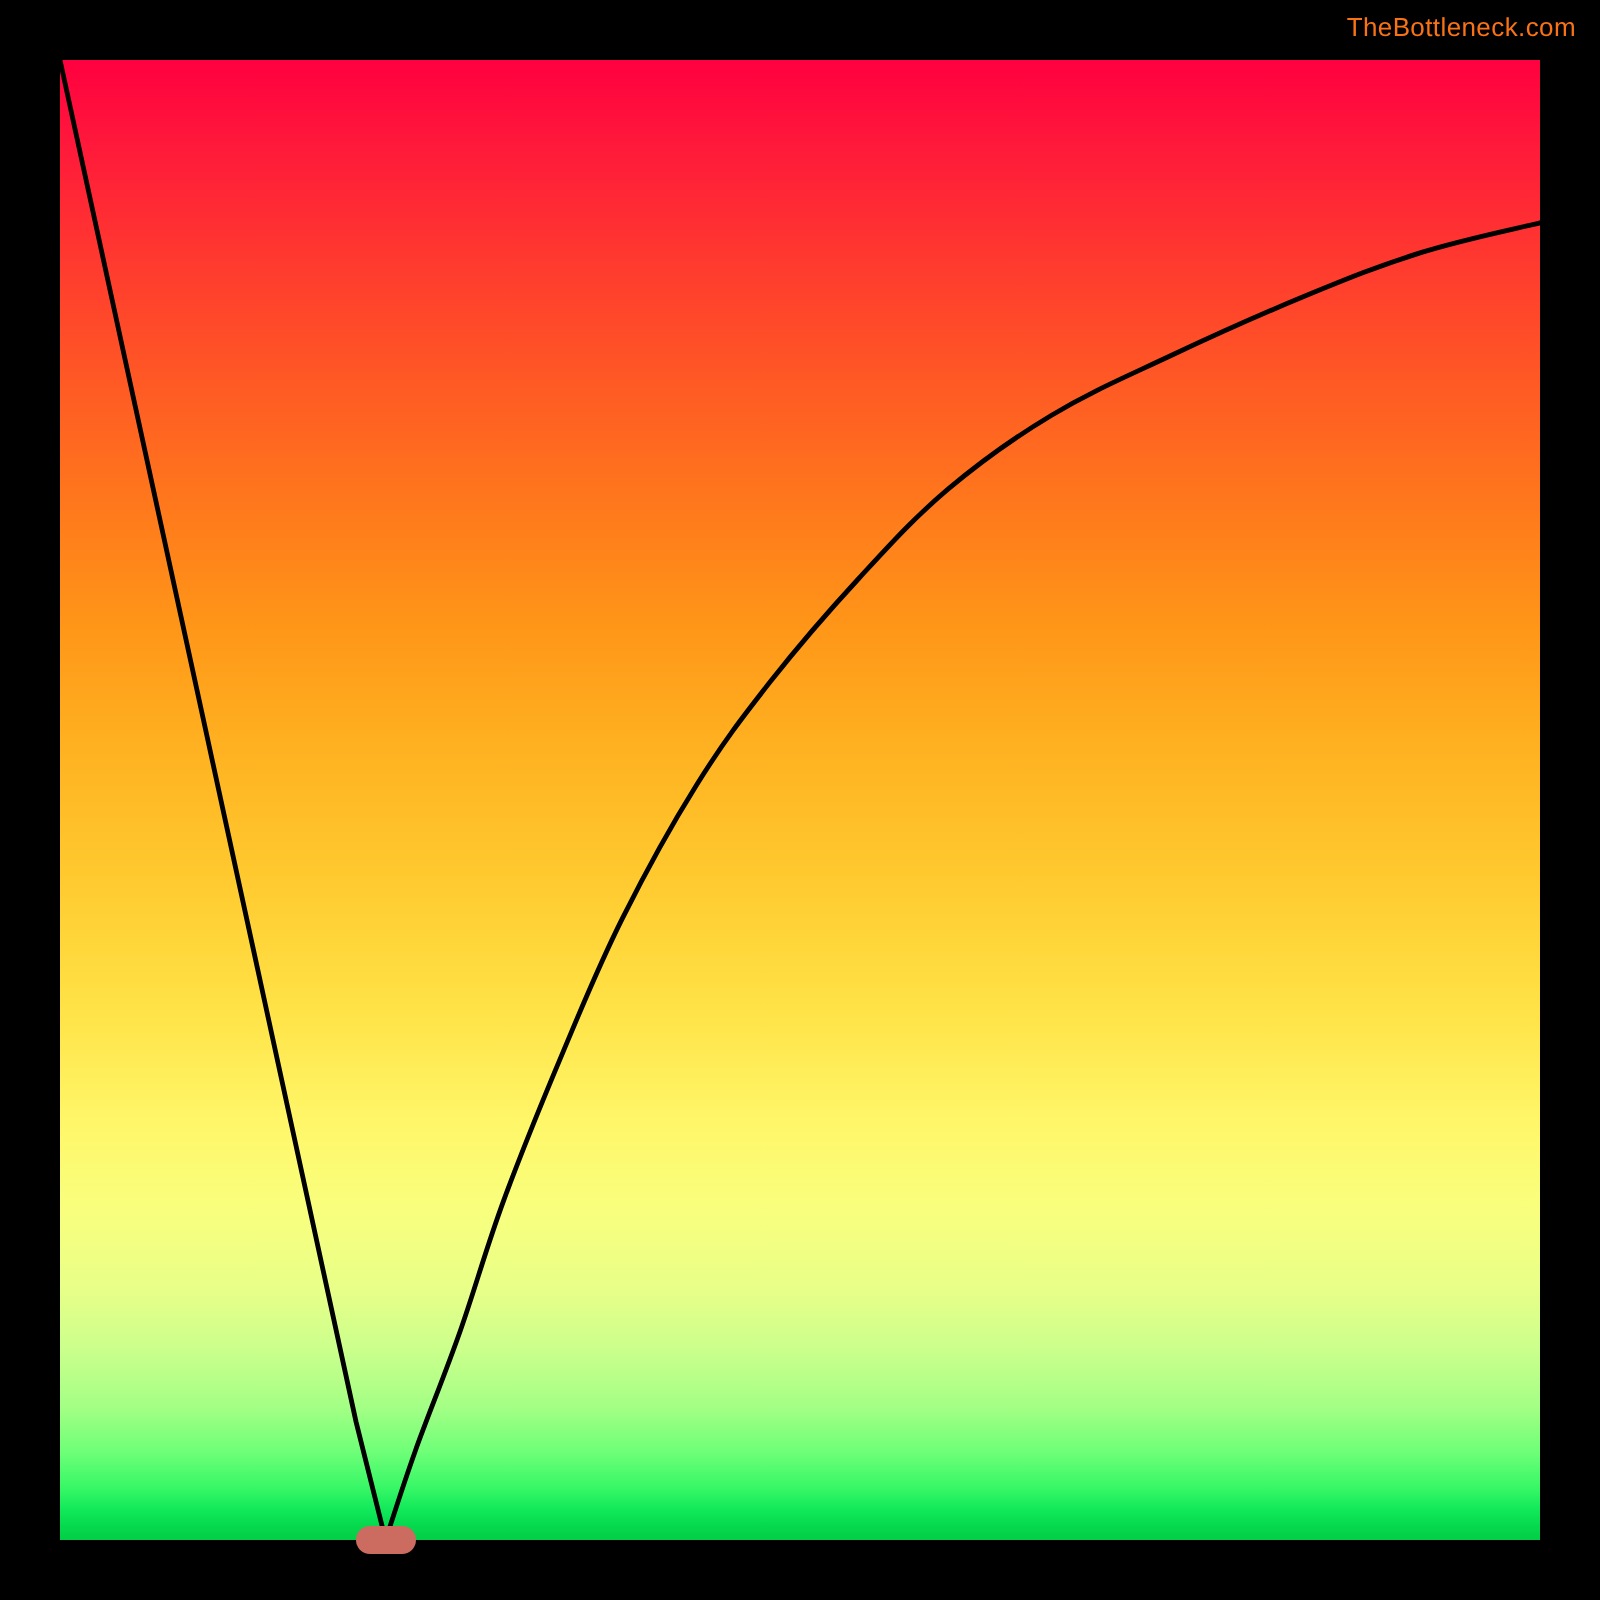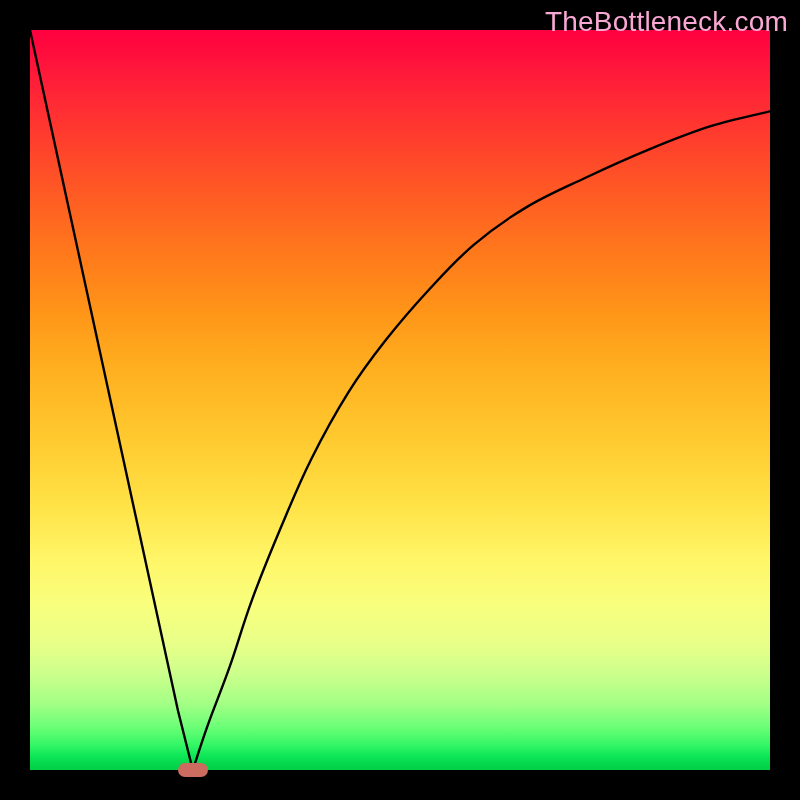--- a/index.html
+++ b/index.html
@@ -43,22 +43,22 @@
       #37f766 96.5%,
       #10e859 98%,
       #06d94e 99%,
       #02cf46 100%
     );
   }
   .attribution {
     position: absolute;
     top: 6px;
     right: 12px;
-    color: #f9a8d4;
-    font-size: 28px;
+    color: #f97316;
+    font-size: 13px;
     letter-spacing: 0.2px;
     z-index: 10;
   }
   svg.curve {
     position: absolute;
     left: 0;
     top: 0;
     width: 740px;
     height: 740px;
     overflow: visible;

